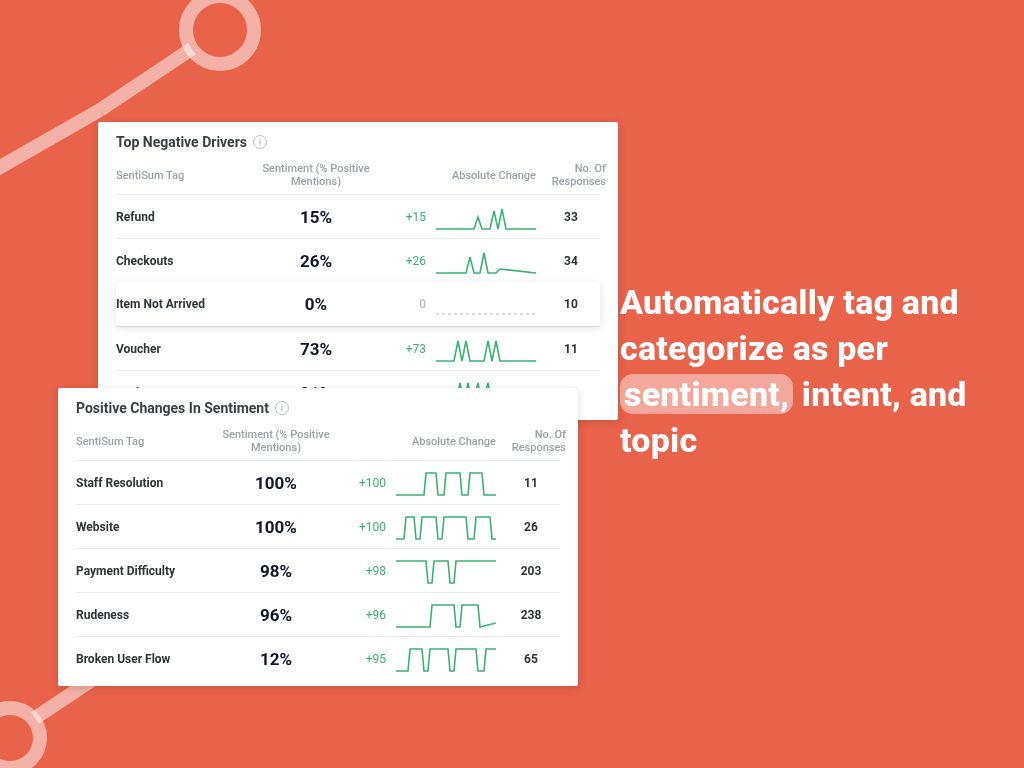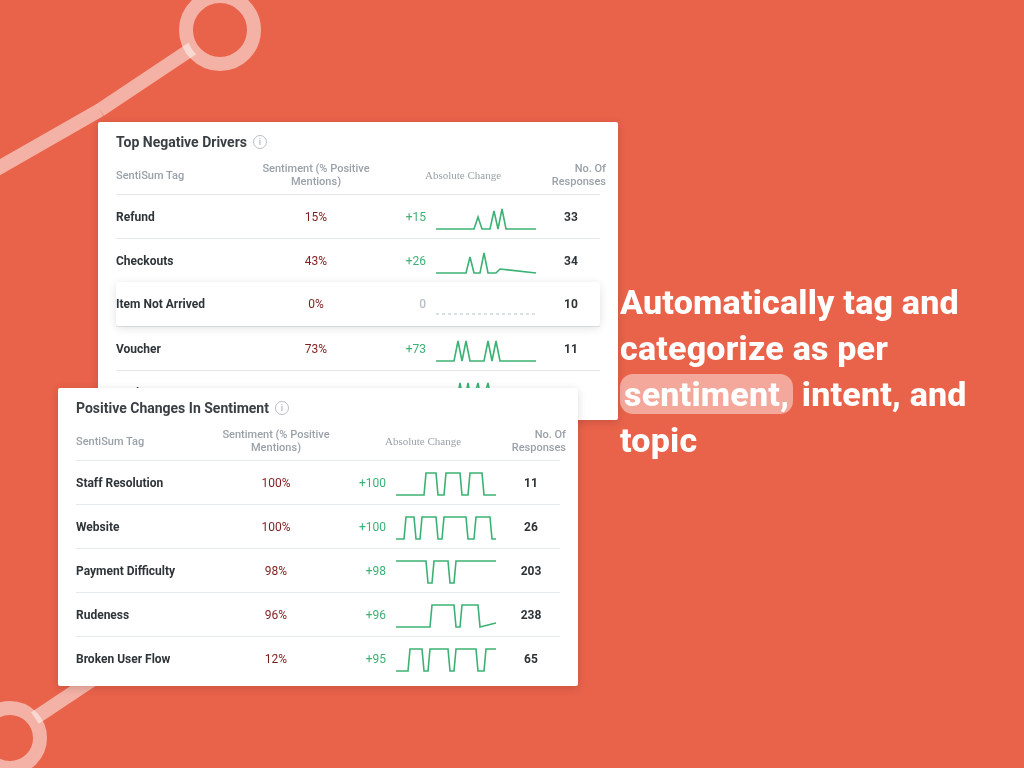--- a/index.html
+++ b/index.html
@@ -36,32 +36,32 @@
     font-size:9px; font-weight:600;
   }
 
   .hdr-row {
     display:grid;
     grid-template-columns: 130px 140px 50px 100px 70px;
     align-items:center;
     font-size:11px; color:#9aa1a8; font-weight:500;
     padding:4px 0 6px 0;
   }
-  .hdr-row .col-chg   { text-align:center; padding-left:4px;font-family:Liberation Serif, serif;}
+  .hdr-row .col-chg   { text-align:right; padding-left:4px;}
   .hdr-row .col-resp  { text-align:right; }
 
   .data-row {
     display:grid;
     grid-template-columns: 130px 140px 50px 100px 70px;
     align-items:center;
     border-top:1px solid #e7eaed;
     height:44px;
   }
   .tag   { font-size:12px; font-weight:700; color:#2f3438; }
-  .sent  { font-size:12px; font-weight:400; color:#7f1d1d; text-align:center; }
+  .sent  { font-size:17px; font-weight:700; color:#0f172a; text-align:center; }
   .chg   { font-size:12px; font-weight:400; color:#3bb273; text-align:right; padding-right:10px;}
   .chg.zero { color:#b9bfc5; font-weight:500;}
   .spark { height:28px; }
   .spark svg { width:100%; height:100%; display:block; }
   .resp  { font-size:12px; font-weight:700; color:#2f3438; text-align:center; }
 
   .highlight-row {
     box-shadow:0 2px 10px rgba(0,0,0,.12);
     border-radius:4px;
     background:#fff;
@@ -129,21 +129,21 @@
           <div class="chg">+15</div>
           <div class="spark">
             <svg viewBox="0 0 100 28" preserveAspectRatio="none">
               <path d="M0,26 L38,26 L42,14 L46,26 L54,26 L58,8 L62,26 L66,6 L70,26 L100,26" fill="none" stroke="#3bb273" stroke-width="1.6" stroke-dasharray="0"></path>
             </svg>
           </div>
           <div class="resp">33</div>
         </div>
         <div class="data-row">
           <div class="tag">Checkouts</div>
-          <div class="sent">43%</div>
+          <div class="sent">26%</div>
           <div class="chg">+26</div>
           <div class="spark">
             <svg viewBox="0 0 100 28" preserveAspectRatio="none">
               <path d="M0,26 L30,26 L34,10 L38,26 L44,26 L48,6 L52,26 L60,26 L64,22 L100,26" fill="none" stroke="#3bb273" stroke-width="1.6" stroke-dasharray="0"></path>
             </svg>
           </div>
           <div class="resp">34</div>
         </div>
         <div class="data-row highlight-row">
           <div class="tag">Item Not Arrived</div>

